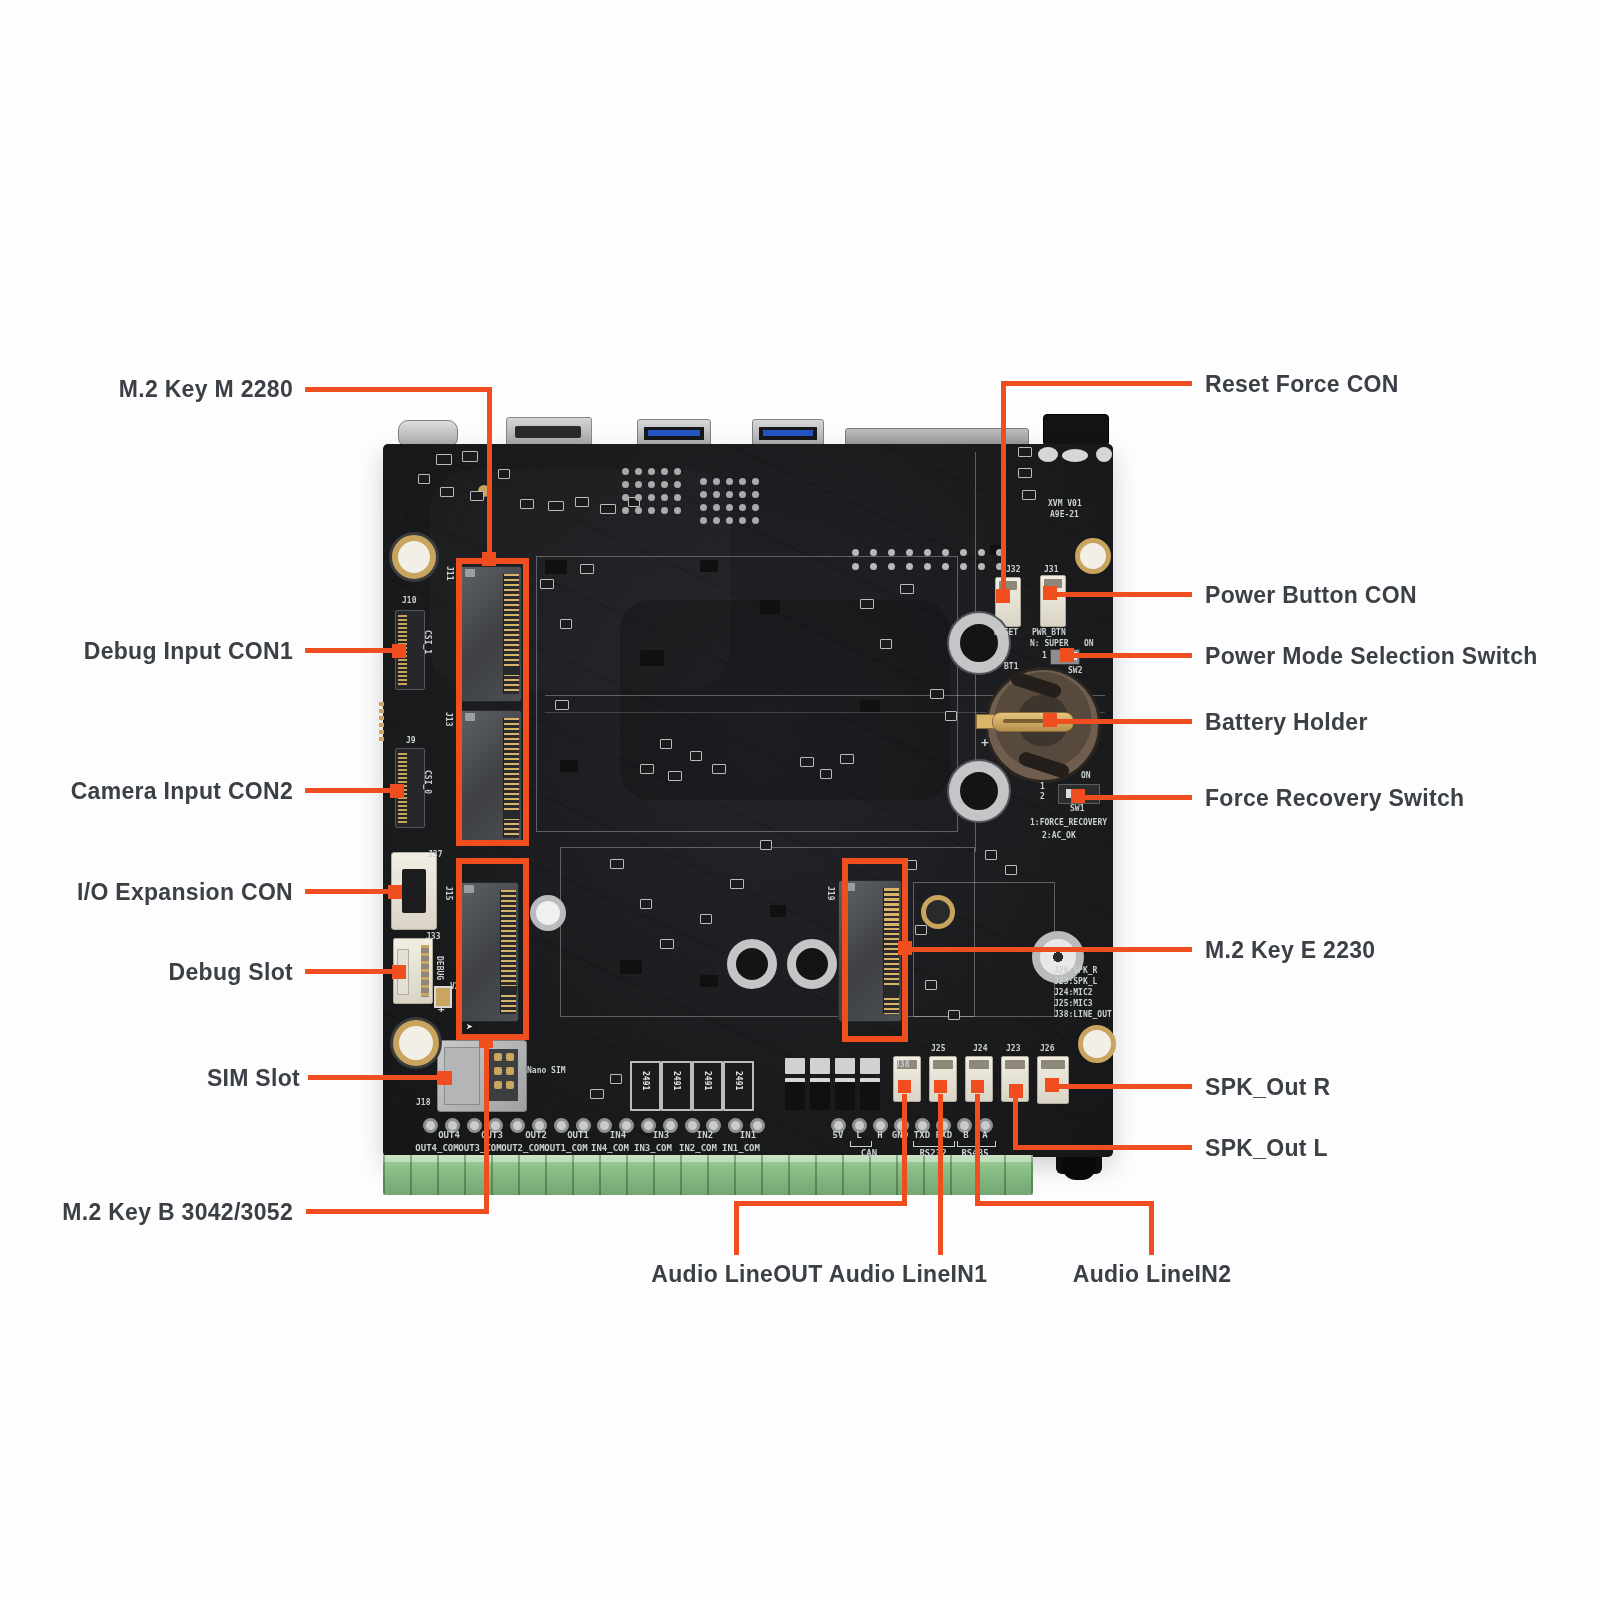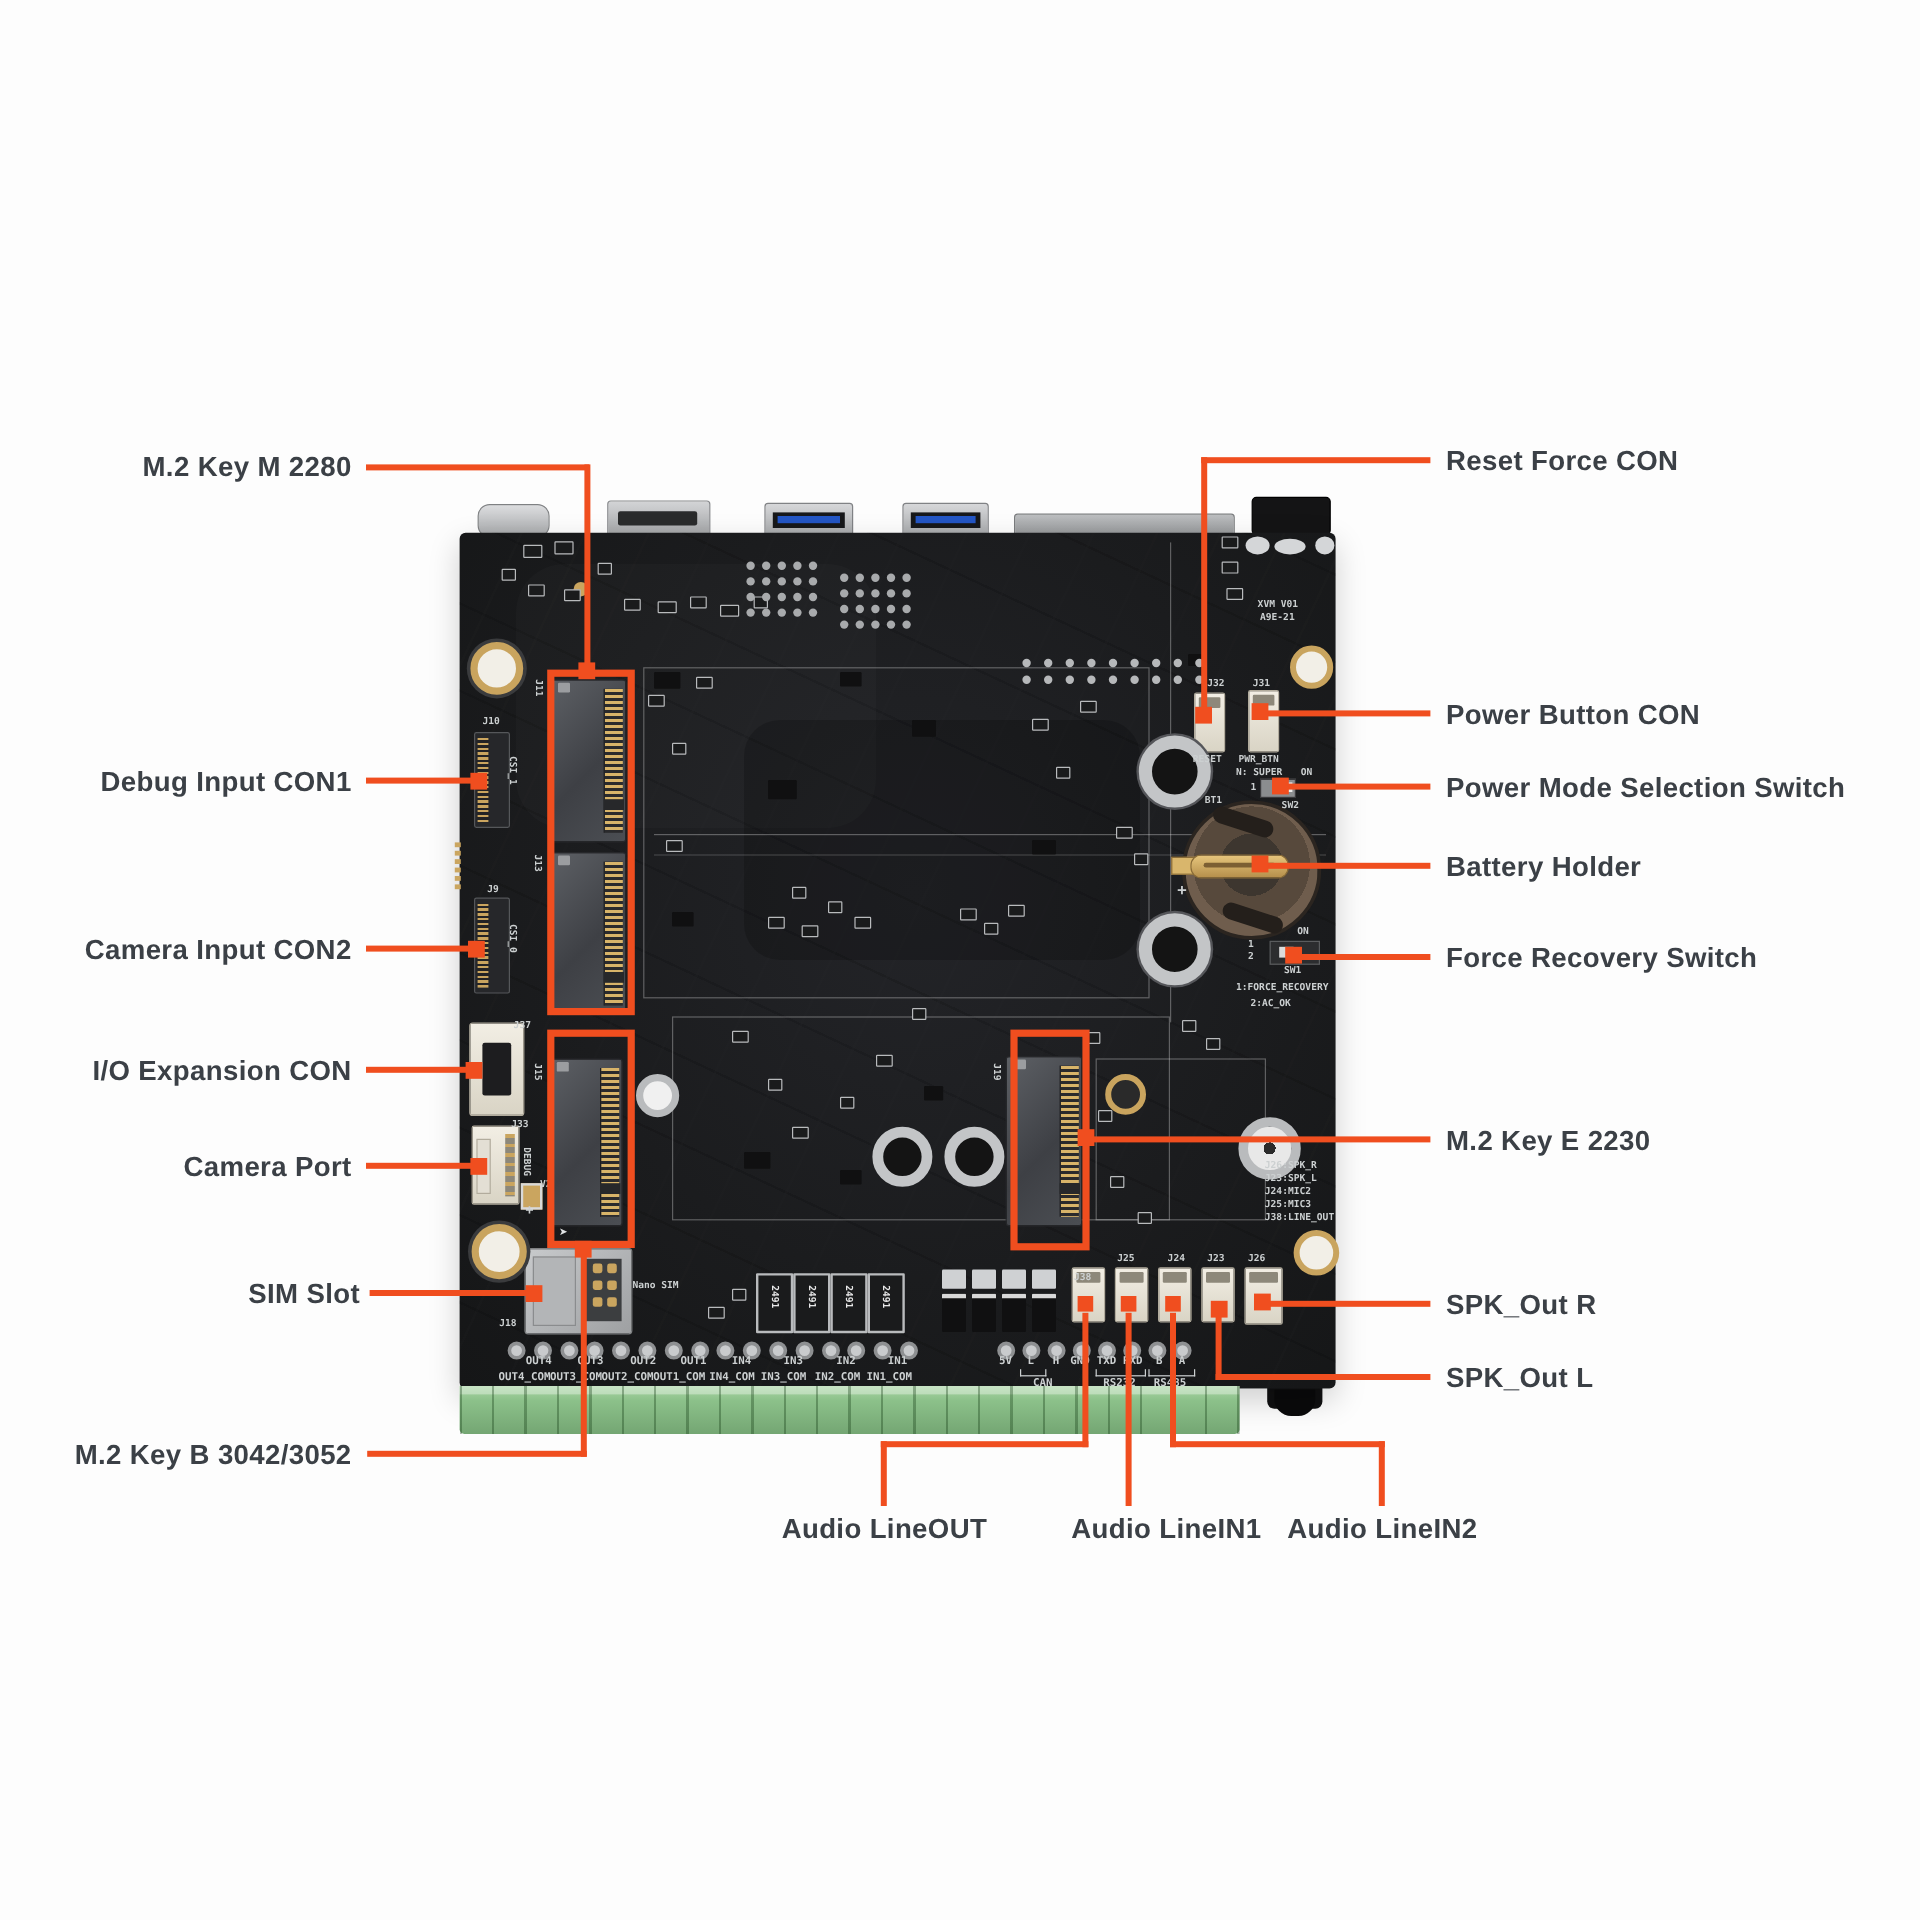--- a/index.html
+++ b/index.html
@@ -356,35 +356,35 @@
 
   <div class="vline" style="left:975px;top:1094px;height:112px;"></div>
   <div class="hline" style="left:975px;top:1201px;width:179px;"></div>
   <div class="vline" style="left:1149px;top:1201px;height:54px;"></div>
   <div class="nd" style="left:971px;top:1080px;width:13px;height:13px;"></div>
 
   <div class="lbl" style="right:1307px;top:372px;">M.2 Key M 2280</div>
   <div class="lbl" style="right:1307px;top:634px;">Debug Input CON1</div>
   <div class="lbl" style="right:1307px;top:774px;">Camera Input CON2</div>
   <div class="lbl" style="right:1307px;top:875px;">I/O Expansion CON</div>
-  <div class="lbl" style="right:1307px;top:955px;">Camera Port</div>
+  <div class="lbl" style="right:1307px;top:955px;">Debug Slot</div>
   <div class="lbl" style="right:1300px;top:1061px;">SIM Slot</div>
   <div class="lbl" style="right:1307px;top:1195px;">M.2 Key B 3042/3052</div>
 
   <div class="lbl" style="left:1205px;top:367px;">Reset Force CON</div>
   <div class="lbl" style="left:1205px;top:578px;">Power Button CON</div>
   <div class="lbl" style="left:1205px;top:639px;">Power Mode Selection Switch</div>
   <div class="lbl" style="left:1205px;top:705px;">Battery Holder</div>
   <div class="lbl" style="left:1205px;top:781px;">Force Recovery Switch</div>
   <div class="lbl" style="left:1205px;top:933px;">M.2 Key E 2230</div>
   <div class="lbl" style="left:1205px;top:1070px;">SPK_Out R</div>
   <div class="lbl" style="left:1205px;top:1131px;">SPK_Out L</div>
 
   <div class="lbl lblC" style="left:737px;top:1257px;">Audio LineOUT</div>
-  <div class="lbl lblC" style="left:972px;top:1257px;">Audio LineIN1</div>
+  <div class="lbl lblC" style="left:908px;top:1257px;">Audio LineIN1</div>
   <div class="lbl lblC" style="left:1152px;top:1257px;">Audio LineIN2</div>
 
 <div class="pad" style="left: 423px; top: 1118px;"></div>
     <div class="pad" style="left: 445px; top: 1118px;"></div>
     <div class="pad" style="left: 467px; top: 1118px;"></div>
     <div class="pad" style="left: 488px; top: 1118px;"></div>
     <div class="pad" style="left: 510px; top: 1118px;"></div>
     <div class="pad" style="left: 532px; top: 1118px;"></div>
     <div class="pad" style="left: 554px; top: 1118px;"></div>
     <div class="pad" style="left: 576px; top: 1118px;"></div>

